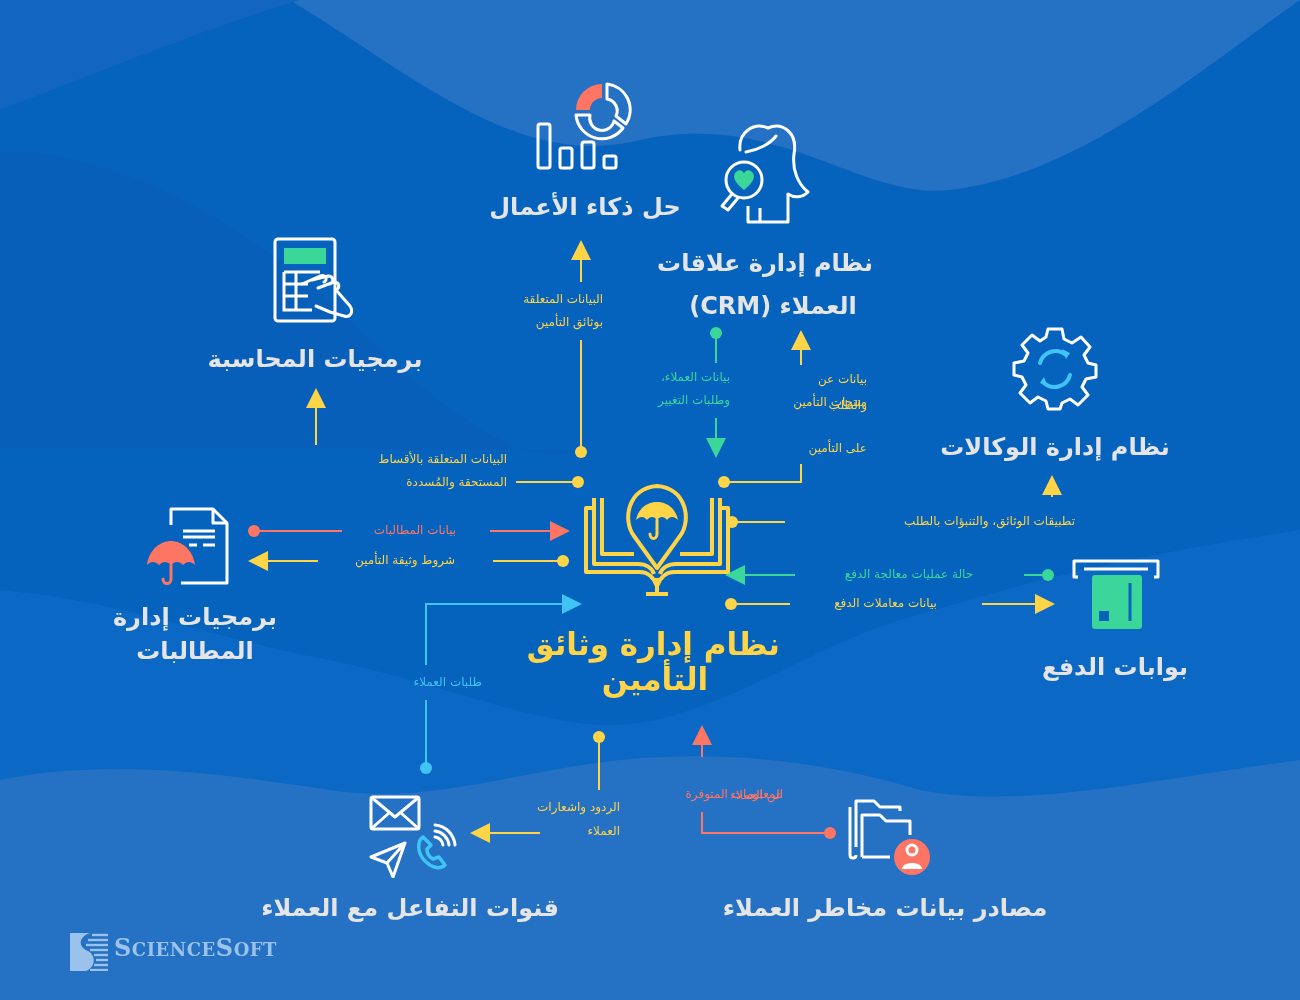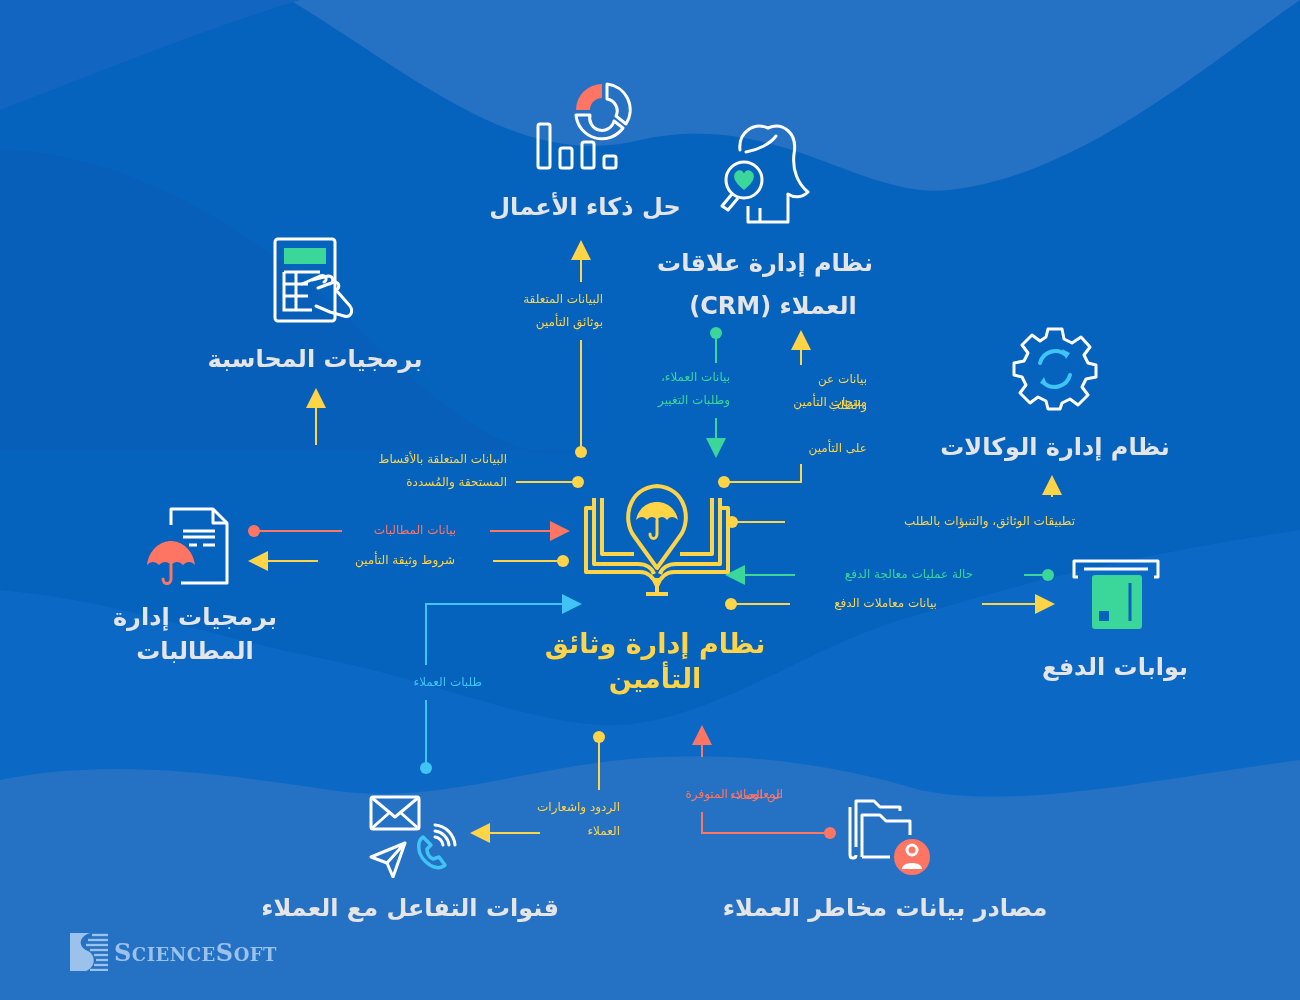--- a/index.html
+++ b/index.html
@@ -1,21 +1,21 @@
 <!DOCTYPE html>
 <html><head>
 <meta charset="utf-8">
 <style>
   html, body { margin: 0; padding: 0; }
   body { width: 1300px; height: 1000px; overflow: hidden; background: #0562bd; font-family: "DejaVu Sans", sans-serif; }
   .stage { position: relative; width: 1300px; height: 1000px; overflow: hidden; }
   .bg { position: absolute; left: 0; top: 0; }
   .abs { position: absolute; }
   .title { color: #e5e5e5; font-weight: bold; font-size: 24px; direction: rtl; text-align: center; line-height: 34px; white-space: nowrap; }
-  .center-title { color: #ffd447; font-weight: bold; font-size: 27px; direction: rtl; text-align: center; line-height: 38px; white-space: nowrap; }
+  .center-title { color: #ffd447; font-weight: bold; font-size: 31px; direction: rtl; text-align: center; line-height: 38px; white-space: nowrap; }
   .lbl { font-size: 12px; direction: rtl; line-height: 21px; white-space: nowrap; }
   .y { color: #ffd447; }
   .g { color: #3ad69a; }
   .r { color: #ff7563; }
   .c { color: #40c4f5; }
   .logo-text { color: #9bc2ea; font-family: "DejaVu Serif", serif; font-size: 24px; font-weight: bold; letter-spacing: 0.5px; }
   .logo-text .sm { font-size: 18px; }
   svg.lines { position: absolute; left: 0; top: 0; }
 </style>
 </head>
@@ -235,21 +235,21 @@
   <div class="abs lbl y" style="left:793px;top:593px;width:185px;text-align:center;">بيانات معاملات الدفع</div>
 
   <div class="abs lbl c" style="left:360px;top:672px;width:122px;text-align:right;">طلبات العملاء</div>
 
   <div class="abs lbl y" style="left:460px;top:797px;width:160px;">الردود واشعارات</div>
   <div class="abs lbl y" style="left:460px;top:821px;width:160px;text-align:right;">العملاء</div>
 
   <div class="abs lbl r" style="left:610px;top:784px;width:173px;text-align:right;">المعلومات المتوفرة</div>
   <div class="abs lbl r" style="left:610px;top:785px;width:173px;text-align:right;">عن العملاء</div>
 
-  <div class="abs" style="left:30px;top:933px;display:flex;align-items:center;padding-left:40px;">
+  <div class="abs" style="left:30px;top:933px;display:flex;align-items:flex-start;padding-left:40px;">
     <svg width="38" height="38" viewBox="0 0 38 38">
       <path d="M0 0 L20 0 C8 4 8 14 18 18 C26 22 26 34 16 38 L0 38 Z" fill="#9bc2ea"></path>
       <g stroke="#9bc2ea" stroke-width="2.4">
         <line x1="22" y1="2" x2="38" y2="2"></line>
           <line x1="18" y1="7" x2="38" y2="7"></line>
           <line x1="16" y1="12" x2="38" y2="12"></line>
         <line x1="20" y1="17" x2="38" y2="17"></line>
           <line x1="24" y1="22" x2="38" y2="22"></line>
           <line x1="26" y1="27" x2="38" y2="27"></line>
         <line x1="24" y1="32" x2="38" y2="32"></line>

